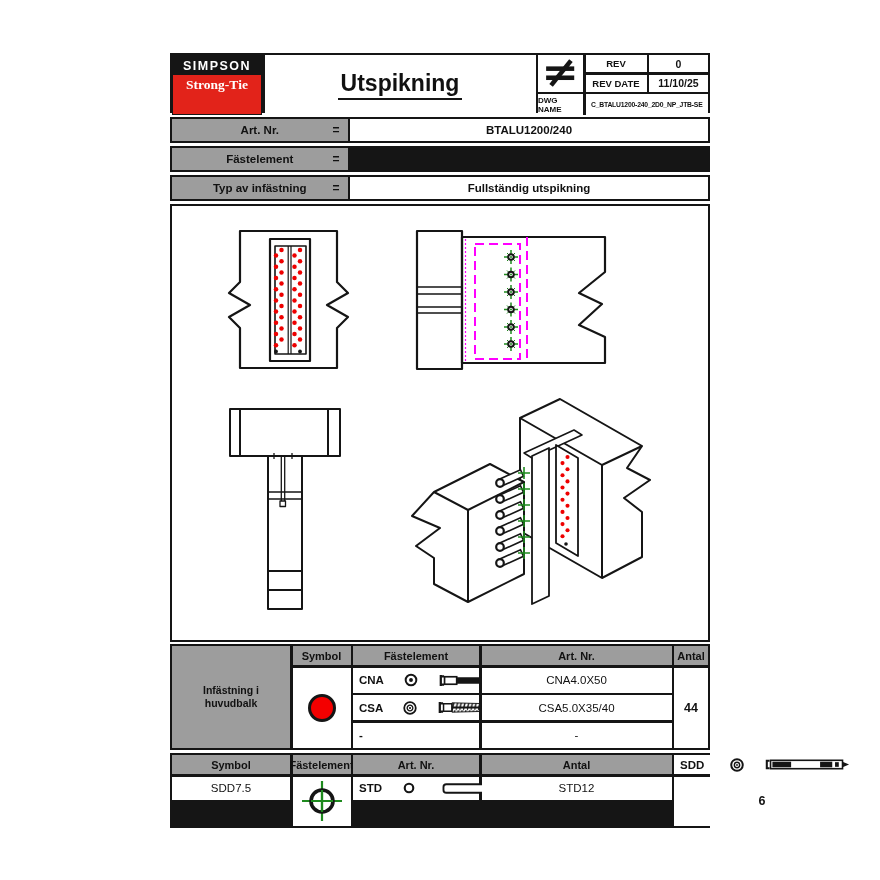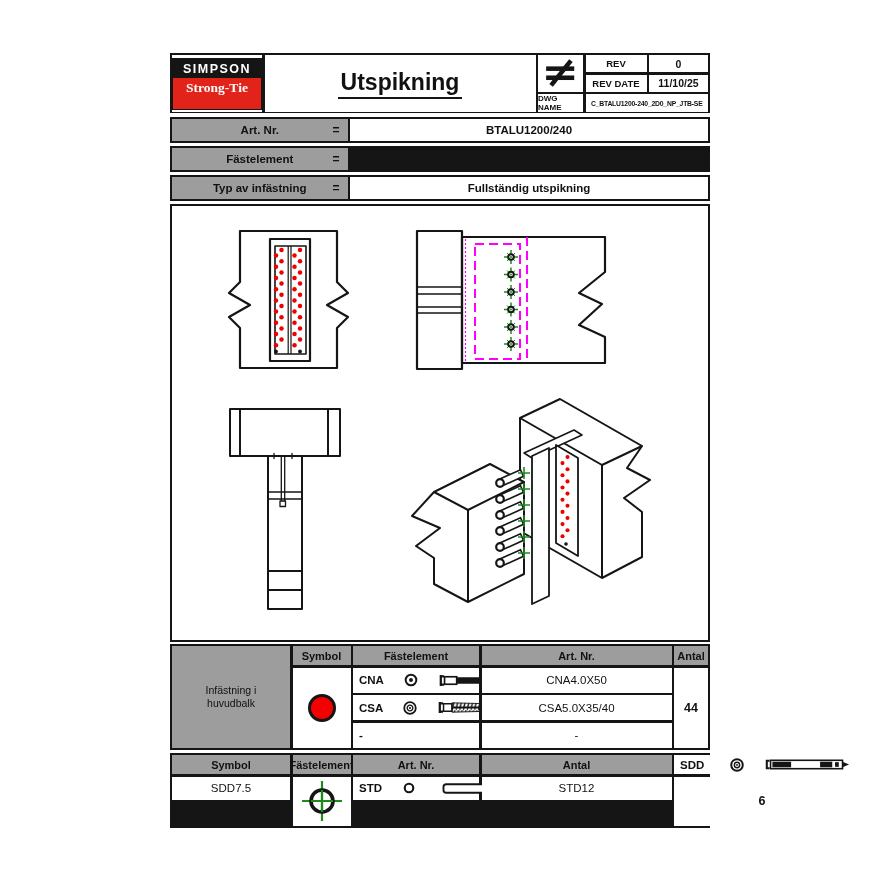--- a/index.html
+++ b/index.html
@@ -9,21 +9,21 @@
 
   
   .hdr { display:grid; grid-template-columns:90px 271px 1fr; gap:2.5px;
          background:#151515; border:2.5px solid #151515; height:60px; }
   .hdr > div { background:#fff; }
   .logo-cell { display:flex; align-items:center; justify-content:center; }
   .logo { width:94px; border:1.5px solid #151515; }
   .logo-top { background:#151515; color:#fff; text-align:center; font-weight:bold;
               font-size:12.5px; letter-spacing:1.5px; padding:3px 0 2px; }
   .logo-bot { color:#fff; text-align:center; font-weight:bold; font-size:13.5px;
-              font-family:"Liberation Serif", serif; padding:2px 0 13px; }
+              font-family:"Liberation Serif", serif; padding:2px 0 21px; }
   .title-cell { display:flex; align-items:center; justify-content:center; }
   .title-cell span { font-size:23px; font-weight:bold; border-bottom:2.5px solid #151515; padding:0 3px 1px; }
   .rev-block { display:grid; grid-template-columns:45px 61px 1fr; grid-template-rows:17px 17px 1fr;
                gap:2.5px; background:#151515 !important; }
   .rev-block > div { background:#fff; display:flex; align-items:center; justify-content:center; overflow:hidden; }
   .neq-cell { grid-row:1 / span 2; }
   .rev-lab { font-size:9.5px; font-weight:bold; }
   .rev-val { font-size:10.5px; font-weight:bold; }
   .dwg-lab { grid-row:3; font-size:8px; font-weight:bold; }
   .dwg-val { grid-row:3; grid-column:2 / span 2; font-size:6.8px; font-weight:bold; letter-spacing:-0.2px; }
@@ -42,21 +42,21 @@
   .draw { margin-top:3px; border:2.5px solid #151515; height:438px; background:#fff; }
   .draw svg { display:block; }
 
   
   .ftable { display:grid; grid-template-columns:118px 58px 126px 190px 1fr; gap:2.5px;
             background:#151515; border:2.5px solid #151515; }
   .t1 { grid-template-rows:19px 1fr 1fr 1fr; height:106px; margin-top:2px; }
   .t2 { grid-template-rows:19px 1fr 1fr; height:75px; margin-top:3px; }
   .ftable > div { background:#fff; display:flex; align-items:center; justify-content:center; }
   .fhead { background:#9d9d9d !important; font-weight:bold; font-size:11px; }
-  .flabel { background:#9d9d9d !important; font-weight:normal; font-size:10.5px; text-align:center;
+  .flabel { background:#9d9d9d !important; font-weight:bold; font-size:10.5px; text-align:center;
             line-height:1.25; padding:0 16px; }
   .t1 .flabel { grid-row:1 / span 4; }
   .t2 .flabel { grid-row:1 / span 3; }
   .sym1 { grid-column:2; grid-row:2 / span 3; }
   .sym2 { grid-column:2; grid-row:2 / span 2; }
   .qty1 { grid-column:5; grid-row:2 / span 3; font-weight:bold; font-size:12.5px; }
   .qty2 { grid-column:5; grid-row:2 / span 2; font-weight:bold; font-size:12.5px; }
   .fcell { justify-content:flex-start !important; gap:19px; padding-left:6px; }
   .fcode { font-weight:bold; font-size:11.5px; width:30px; }
   .artcell { font-weight:normal; font-size:11.5px; }

